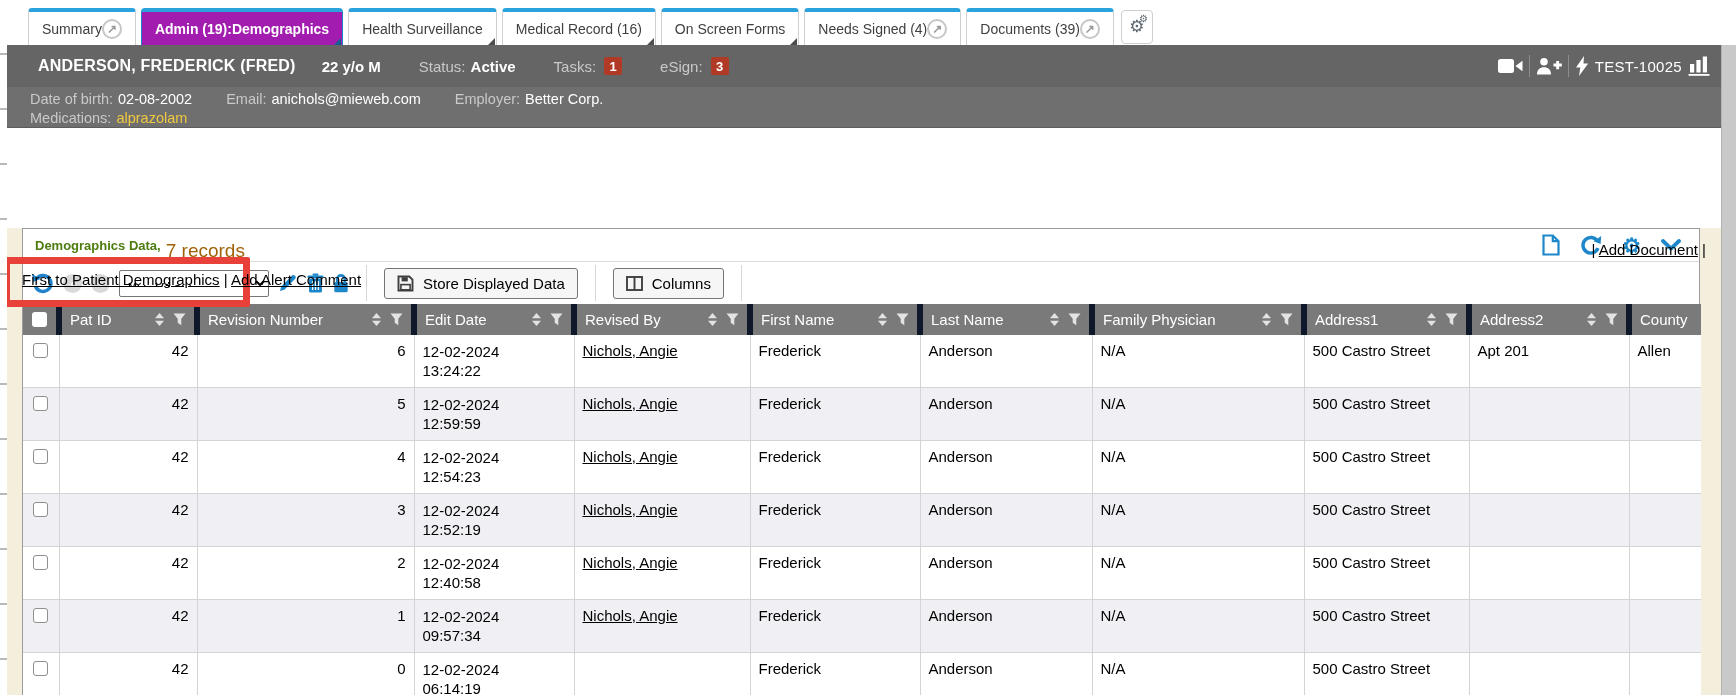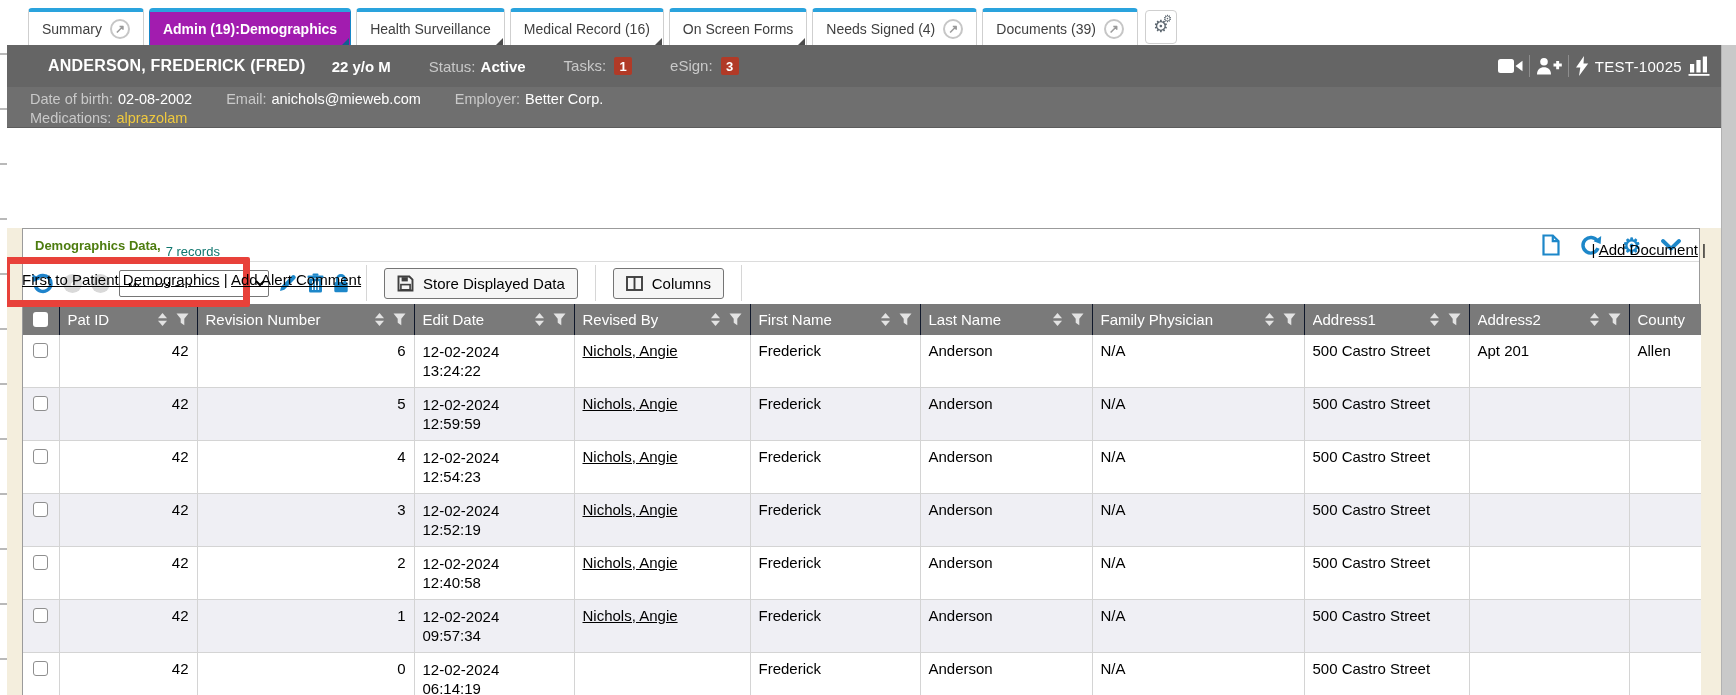--- a/index.html
+++ b/index.html
@@ -5,46 +5,46 @@
   * { box-sizing: border-box; margin: 0; padding: 0; }
   html,body { width:1736px; height:695px; overflow:hidden; }
   body { font-family:"Liberation Sans", sans-serif; background:#fff; position:relative; }
 
   
   .ruler { position:absolute; left:0; top:0; width:7px; height:695px; z-index:60;
     background:repeating-linear-gradient(to bottom, #ffffff 0 53px, #b9b9b9 53px 55px); }
 
   
   .tabbar { height:45px; background:#fff; display:flex; align-items:flex-end; padding:0 0 0 28px; }
-  .tab { position:relative; display:inline-flex; align-items:center; gap:8px; height:37px;
+  .tab { position:relative; display:inline-flex; align-items:center; height:37px;
     padding:0 13px; margin-right:5px; background:#fff; color:#3f3f3f; font-size:14px;
     border:1px solid #cfcfcf; border-top:4px solid #2aa3dd; border-bottom:none;
     border-radius:4px 4px 0 0; cursor:pointer; white-space:nowrap; }
   .tab.active { background:#a21caf; border-color:#1787c8; border-top-color:#2aa3dd;
     color:#fff; font-weight:bold; }
   .tab .caret { position:absolute; right:1px; bottom:0; width:0; height:0;
     border-left:7px solid transparent; border-bottom:7px solid #4d4d4d; }
   .tab.active .caret { border-bottom-color:#11608f; }
   .popout { width:20px; height:20px; border:2px solid #c6c6c6; border-radius:50%;
     color:#9a9a9a; font-size:12px; font-weight:bold; display:inline-flex;
     align-items:center; justify-content:center; line-height:1; background:#fff; }
   .gear-btn { position:relative; width:32px; height:34px; margin-left:2px; background:#fff;
     border:1px solid #cfcfcf; border-radius:4px; align-self:center; margin-top:8px;
     display:flex; align-items:center; justify-content:center; color:#5d6770; cursor:pointer; }
   .gear-btn .g1 { font-size:17px; line-height:1; }
   .gear-btn .g2 { position:absolute; top:3px; right:4px; font-size:10px; line-height:1; }
 
   
   .pbar1 { height:42px; background:#656565; display:flex; align-items:center;
-    padding:0 26px 0 48px; color:#fff; }
+    padding:0 26px 0 38px; color:#fff; }
   .pname { font-size:16px; font-weight:bold; letter-spacing:.2px; }
   .page-sex { font-size:15px; font-weight:bold; margin-left:26px; }
   .plabel { color:#c9c9c9; font-size:15px; }
   .pval { color:#fff; font-size:15px; margin-left:5px; }
-  .pgroup { margin-left:38px; display:flex; align-items:flex-start; }
+  .pgroup { margin-left:38px; display:flex; align-items:center; }
   .badge { display:inline-flex; align-items:center; justify-content:center; width:18px; height:18px;
     margin-left:8px; background:#b13a27; color:#fff; font-size:13px; font-weight:bold; border-radius:2px; }
   .pbar1-right { margin-left:auto; display:flex; align-items:center; gap:6px; }
   .vsep { width:1px; height:22px; background:#8d8d8d; }
   .chart-id { font-size:15px; color:#fff; letter-spacing:.3px; }
   .icon-btn { display:flex; align-items:center; cursor:pointer; }
 
   .pbar2 { height:41px; background:#6f6f6f; padding:2px 30px; color:#fff; border-bottom:1px solid #5c5c5c; }
   .pbar2 .line { display:flex; align-items:center; height:19px; }
   .pbar2 .fld { margin-right:34px; display:flex; }
@@ -57,21 +57,21 @@
   .left-links { position:absolute; top:43px; left:22px; font-size:15px; color:#000; z-index:11; }
   .link { color:#000; text-decoration:underline; cursor:pointer; }
   .red-annotation { position:absolute; left:3px; top:29px; width:247px; height:50px;
     border:7px solid #e8413a; border-radius:2px; z-index:10; pointer-events:none; }
 
   
   .panel { margin:100px 0 0 22px; width:1678px; background:#fff; border:1px solid #9b9b9b; }
   .panel-header { height:33px; display:flex; align-items:center; padding:0 12px;
     border-bottom:1px solid #dcdcdc; }
   .panel-title { font-size:13px; font-weight:bold; color:#4d7c0f; }
-  .panel-records { font-size:13px; color:#0f766e; margin-left:5px;margin-top:12px; }
+  .panel-records { font-size:19px; color:#a16207; margin-left:5px;margin-top:12px; }
   .panel-header-icons { margin-left:auto; display:flex; align-items:center; gap:20px; padding-right:6px; }
   .blue-ic { color:#1d87c9; display:flex; align-items:center; cursor:pointer; }
   .gear-glyph { font-size:21px; font-weight:bold; line-height:1; }
 
   
   .toolbar { height:42px; display:flex; align-items:center; padding:0 8px; gap:9px; }
   .nav-circle { width:19px; height:19px; border-radius:50%; background:#d9d9d9; color:#fff;
     font-size:13px; font-weight:bold; display:flex; align-items:center; justify-content:center; }
   .view-select { width:150px; height:27px; font-size:15px; font-family:Liberation Mono, monospace;
     border:1px solid #767676; border-radius:2px; padding:9px 4px; background:#fff; }
@@ -79,21 +79,21 @@
   .btn { display:inline-flex; align-items:center; gap:9px; padding:6px 12px; font-size:15px;
     color:#000; background:#f6f6f6; border:1px solid #757575; border-radius:3px; cursor:pointer; }
   .btn.disabled { color:#c9c9c9; border-color:#dedede; background:#fbfbfb; cursor:default; }
 
   
   table.grid { width:100%; border-collapse:collapse; table-layout:fixed; }
   .col-check{width:36px}.col-pat_id{width:138px}.col-revision{width:217px}
   .col-edit_date{width:160px}.col-revised_by{width:176px}.col-first_name{width:170px}
   .col-last_name{width:172px}.col-family_physician{width:212px}.col-address1{width:165px}
   .col-address2{width:160px}.col-county{width:72px}
-  .grid th { background:#7a7a7a; height:31px; padding:0 8px; border-right:1px solid #0f172a;
+  .grid th { background:#7a7a7a; height:31px; padding:0 8px; border-right:6px solid #0f172a;
     font-weight:normal; }
   .grid th:last-child { border-right:none; }
   .th-inner { display:flex; align-items:center; justify-content:space-between; gap:4px; }
   .th-label { color:#fff; font-size:15px; white-space:nowrap; overflow:hidden; }
   .th-icons { display:flex; align-items:center; gap:8px; flex:none; }
   .hdr-check { width:15px; height:15px; background:#fff; border-radius:3px; margin:0 auto; }
   .grid td { font-size:15px; color:#000; padding:7px 8px; border-right:1px solid #d4d4d4;
     border-bottom:1px solid #d4d4d4; vertical-align:top; overflow:hidden; white-space:nowrap; }
   .grid td:last-child { border-right:none; }
   .grid tr.datarow { height:44px; background:#fff; }

